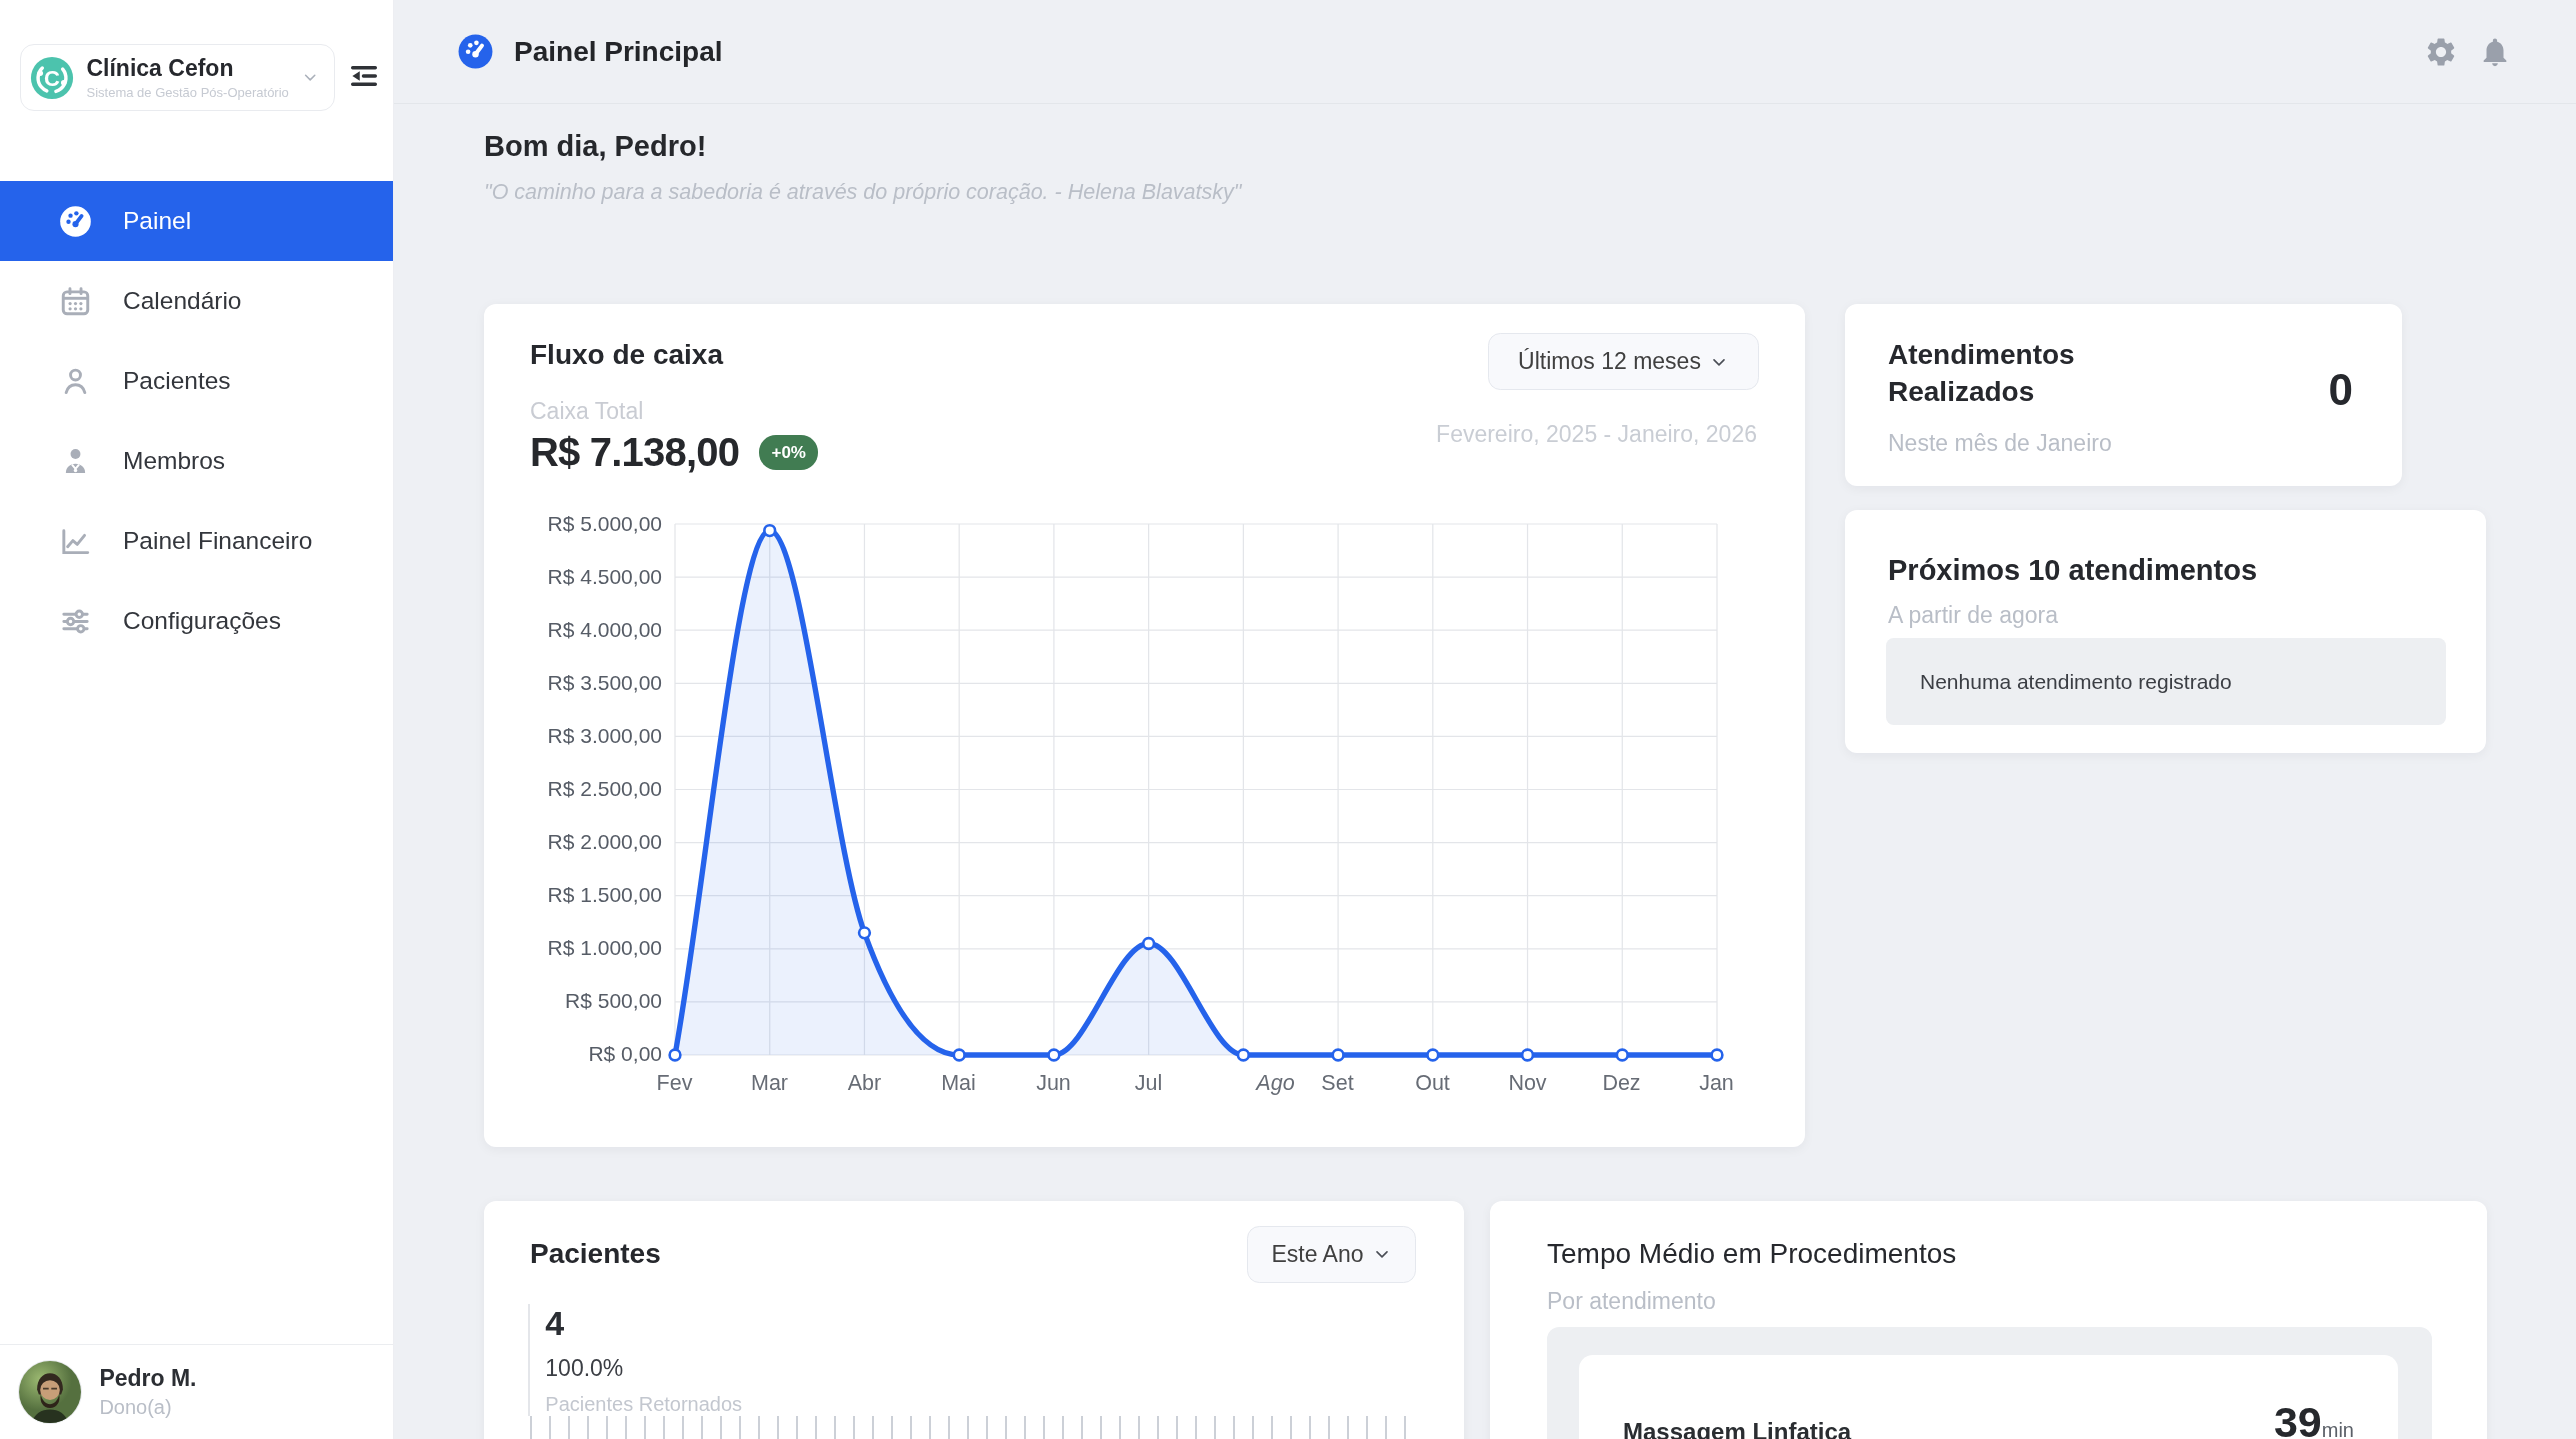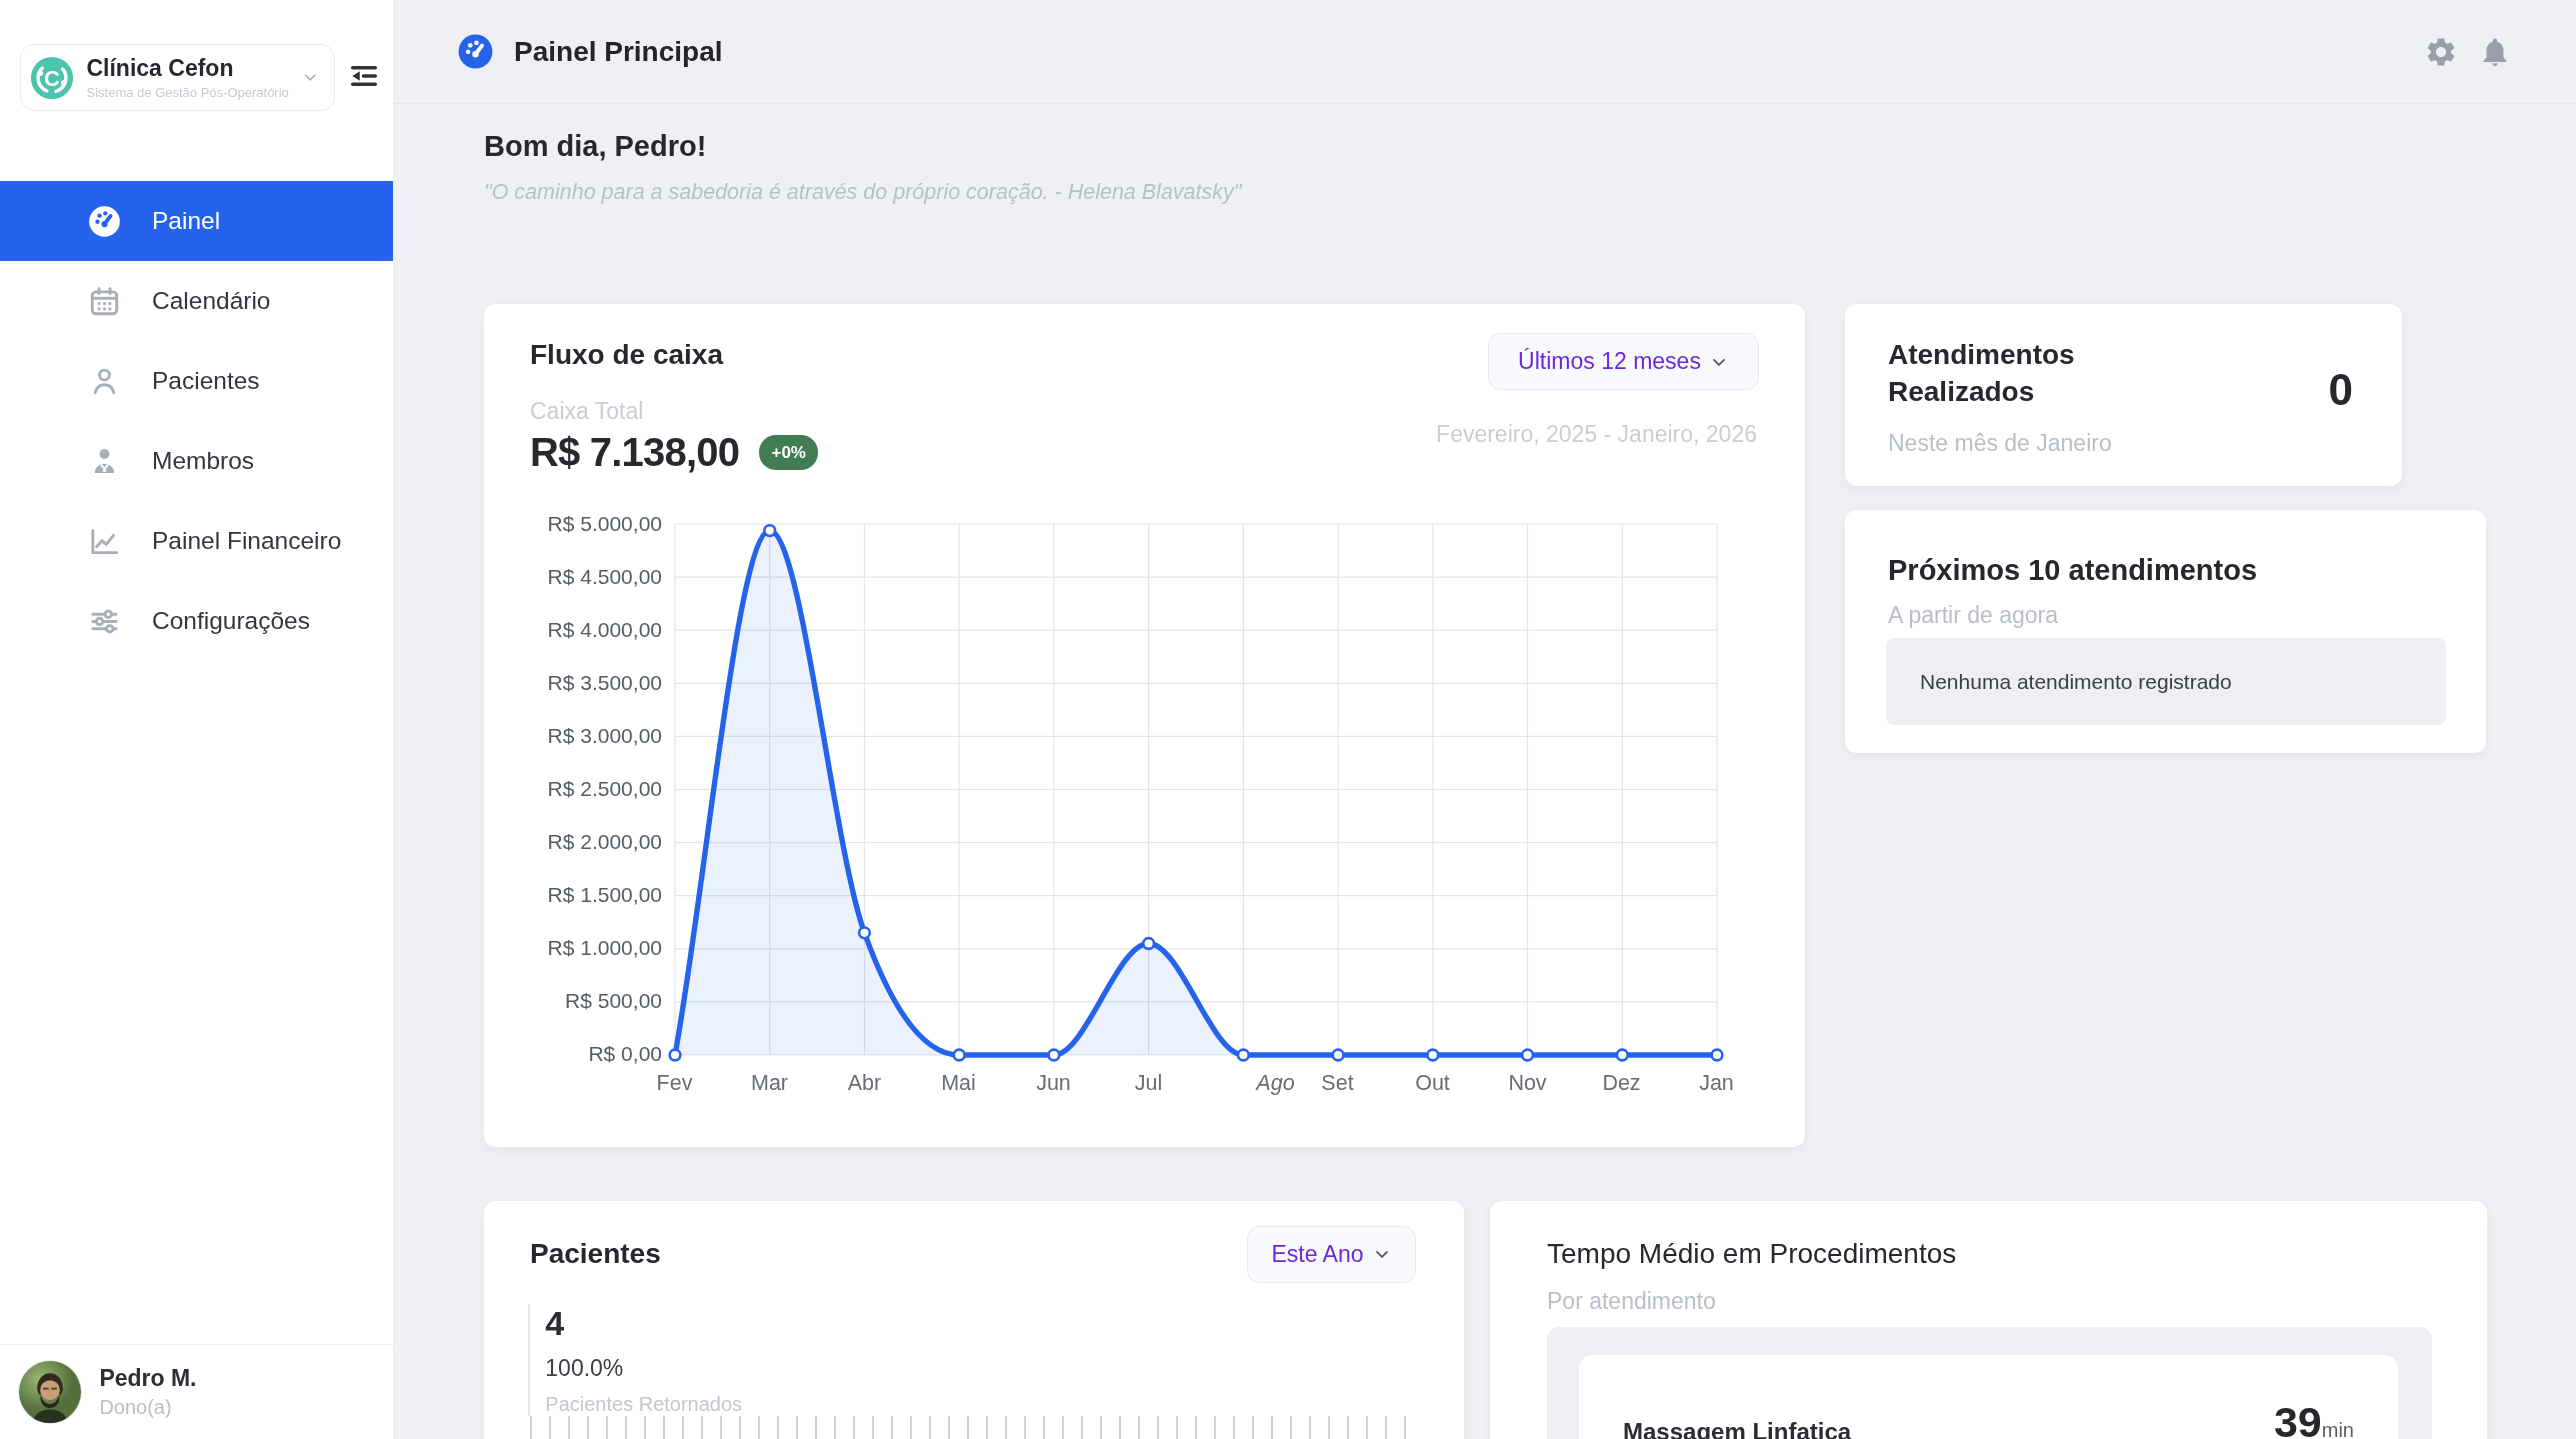--- a/index.html
+++ b/index.html
@@ -28,21 +28,21 @@
   .brand-logo{width:44px;height:44px;flex-shrink:0;}
   .brand-texts{flex:1;display:flex;flex-direction:column;gap:3.1px;min-width:0;}
   .brand-name{font-size:23px;font-weight:700;color:#26282d;white-space:nowrap;}
   .brand-sub{font-size:13px;color:#c6cad2;white-space:nowrap;}
   .brand-chevron{width:18.4px;height:18.4px;color:#aab0ba;flex-shrink:0;}
   .collapse-btn{width:37px;height:37px;border:none;background:transparent;color:#2f3237;
     cursor:pointer;flex-shrink:0;}
   .collapse-btn svg{width:34px;height:34px;}
 
   nav{position:absolute;top:181px;left:0;right:0;}
-  .nav-item{height:80px;display:flex;align-items:center;padding-left:86px;gap:29px;
+  .nav-item{height:80px;display:flex;align-items:center;padding-left:57px;gap:29px;
     cursor:pointer;font-size:24.5px;font-weight:500;color:#33363c;}
   .nav-item .nav-icon{width:37px;height:37px;display:flex;align-items:center;justify-content:center;color:#a9aeb8;}
   .nav-item .nav-icon svg{width:35px;height:35px;}
   .nav-item.active{background:var(--accent);color:#fff;}
   .user-row{position:absolute;left:0;right:0;bottom:0;height:95px;border-top:1.5px solid #ebedf0;
     display:flex;align-items:center;gap:17px;padding:0 18.4px;cursor:pointer;background:#fff;}
   .avatar{width:64px;height:64px;border-radius:50%;overflow:hidden;flex-shrink:0;
     border:1.5px solid #e8eaee;}
   .user-name{font-size:23px;font-weight:700;color:#2b2e33;}
   .user-role{font-size:20px;color:#b9bec7;margin-top:4.6px;}
@@ -65,21 +65,21 @@
   .greet-quote{font-size:21.5px;font-style:italic;color:#b9bec7;margin-top:17px;}
 
   .card{position:absolute;background:var(--card);border-radius:12px;
     box-shadow:0 2.3px 10.7px rgba(18,24,38,.05);}
 
   
   .card.cashflow{left:90px;top:304px;width:1321px;height:843px;}
   .cf-title{position:absolute;left:46px;top:35px;font-size:28px;font-weight:700;}
   .select{position:absolute;display:flex;align-items:center;justify-content:center;gap:8px;
     border:1.5px solid #e5e8ee;background:#f8f9fc;border-radius:12.3px;cursor:pointer;
-    font-size:23px;color:#6d28d9;font-family:inherit;}
+    font-size:23px;color:#404040;font-family:inherit;}
   .select svg{width:20px;height:20px;color:#4b4f56;}
   .cf-select{right:46px;top:29px;width:271px;height:57px;}
   .cf-total-label{position:absolute;left:46px;top:94px;font-size:23px;color:#c9ccd3;}
   .cf-value-row{position:absolute;left:46px;top:126px;display:flex;align-items:center;gap:20px;}
   .cf-value{font-size:40px;font-weight:700;color:#26282c;letter-spacing:-0.8px;}
   .badge{background:var(--green);color:#fff;font-size:17px;font-weight:700;
     padding:7.7px 12.3px;border-radius:17px;}
   .cf-range{position:absolute;right:48px;top:117px;font-size:23px;color:#c9cdd4;}
   .chart-area{position:absolute;inset:0;}
   .chart-svg{position:absolute;left:191px;top:220px;width:1042px;height:531px;overflow:visible;}

